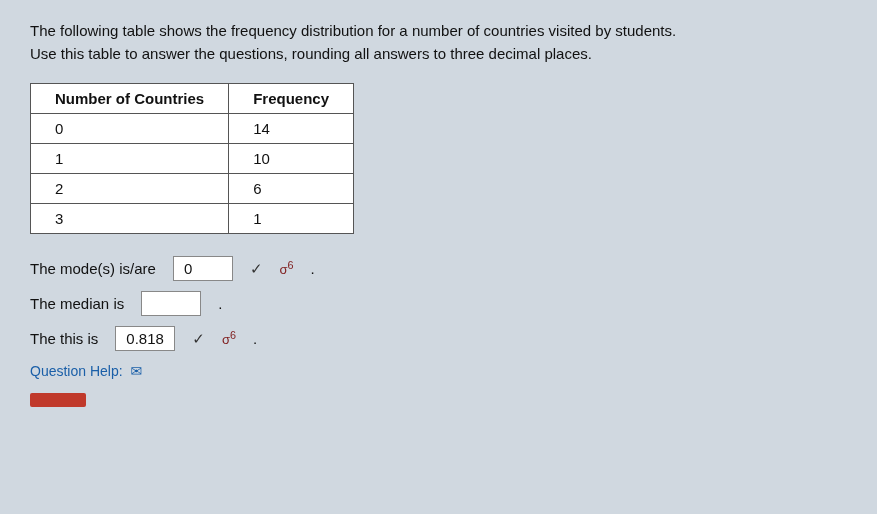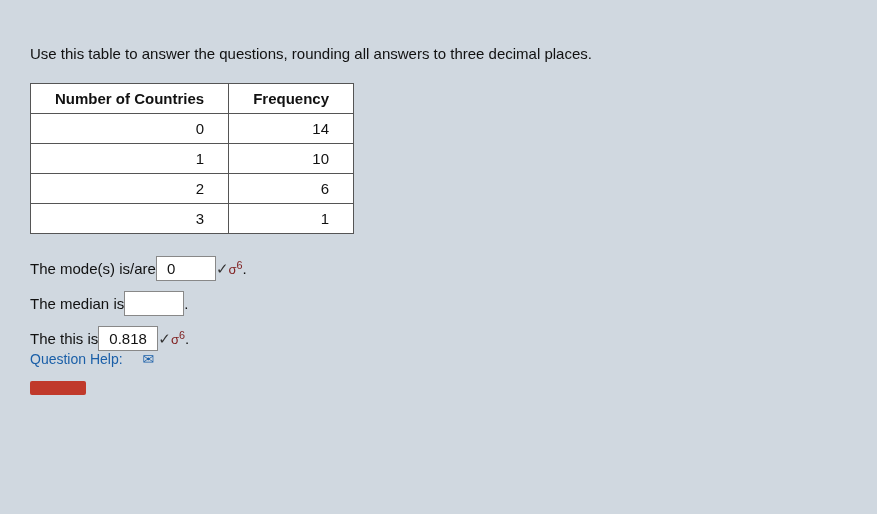--- a/index.html
+++ b/index.html
@@ -26,41 +26,41 @@
     }
 
     table {
       border-collapse: collapse;
       min-width: 270px;
     }
 
     table th, table td {
       border: 1px solid #555;
       padding: 6px 24px;
-      text-align: right;
+      text-align: left;
       background: #fff;
       font-size: 15px;
     }
 
     table th {
       font-weight: bold;
       background: #fff;
     }
 
     .questions-section {
       margin-top: 10px;
       display: flex;
       flex-direction: column;
       gap: 10px;
     }
 
     .question-row {
       display: flex;
       align-items: center;
-      gap: 0;
+      gap: 17px;
       font-size: 15px;
     }
 
     .answer-box {
       border: 1px solid #888;
       background: #fff;
       padding: 3px 10px;
       min-width: 60px;
       font-size: 15px;
       display: inline-block;
@@ -74,25 +74,26 @@
     .sigma-icon {
       font-size: 13px;
       color: #7f1d1d;
     }
 
     .dot {
       font-size: 15px;
     }
 
     .question-help {
+      margin-top: 12px;
       font-size: 14px;
       color: #1a5fa8;
       display: flex;
       align-items: flex-start;
-      gap: 20px;
+      gap: 8px;
     }
 
     .question-help a {
       color: #1a5fa8;
       text-decoration: none;
     }
 
     .submit-btn {
       margin-top: 14px;
       background: #c0392b;
@@ -107,21 +108,21 @@
     .envelope-icon {
       font-size: 14px;
     }
   </style>
 </head>
 <body>
 
 
 
 <p class="intro-text">
-  <br>
+  <span>The following table shows the frequency distribution for a number of countries visited by students.</span><br>
   <span>Use this table to answer the questions, rounding all answers to three decimal places.</span>
 </p>
 
 <div class="table-wrapper">
   <table>
     <thead>
       <tr>
         <th>Number of Countries</th>
         <th>Frequency</th>
       </tr>

